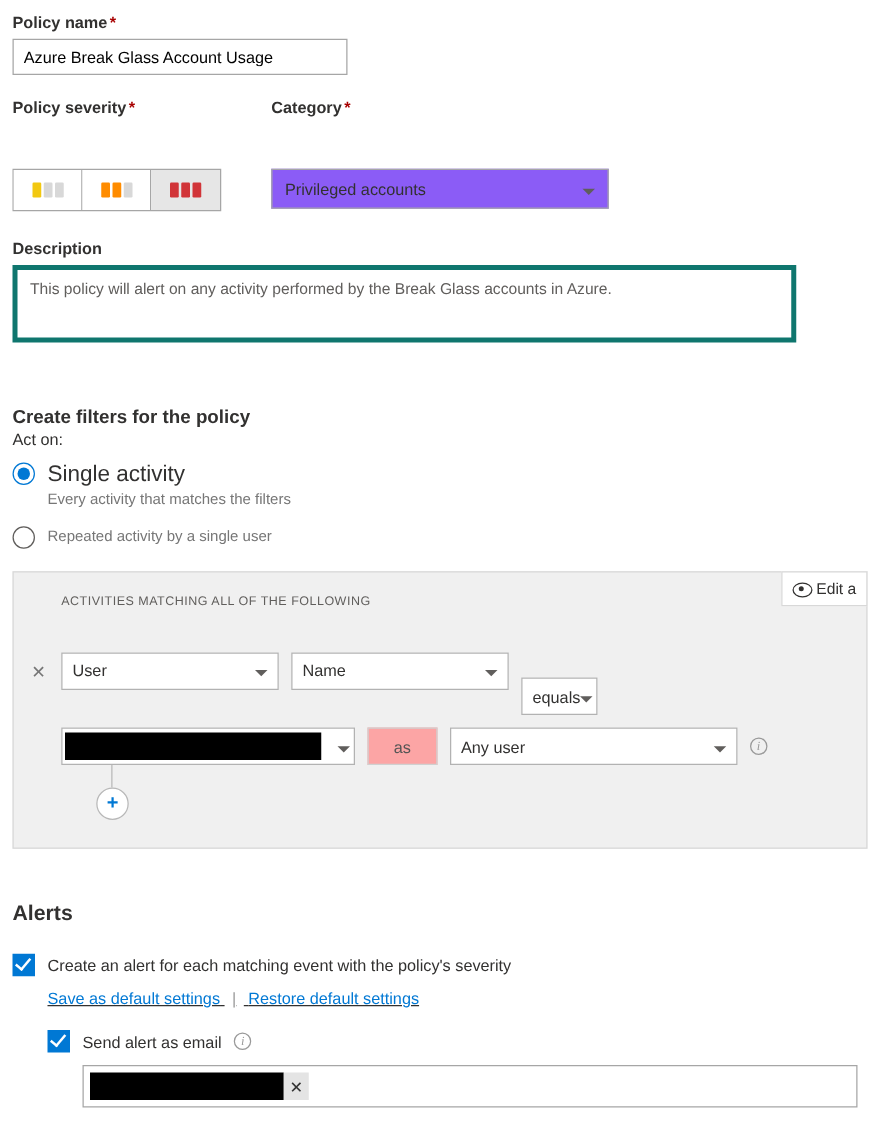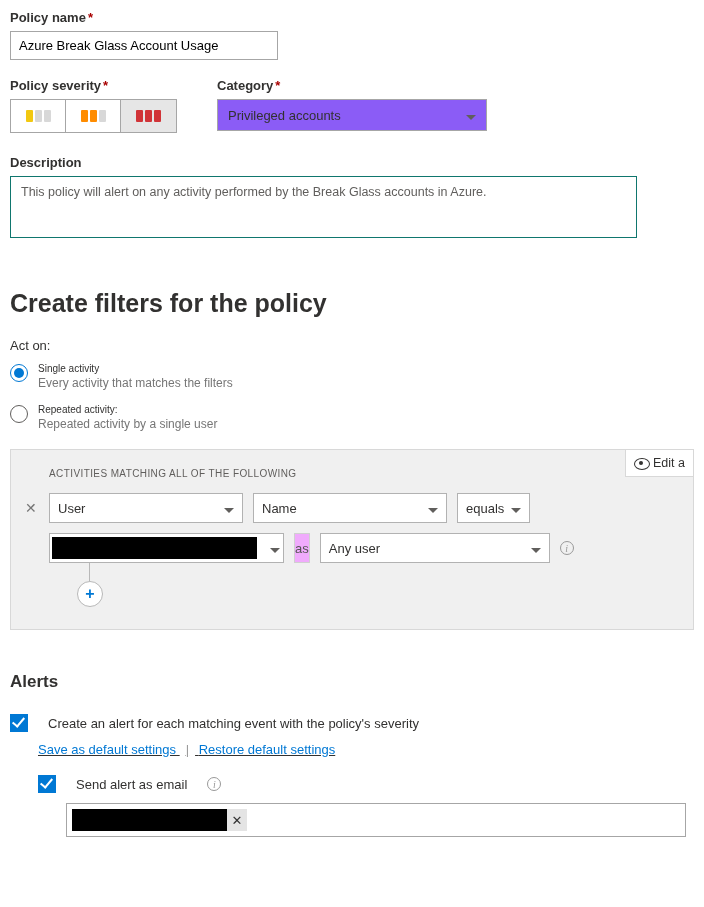--- a/index.html
+++ b/index.html
@@ -20,21 +20,21 @@
     .req { color: #a80000; margin-left: 2px; }
     input[type="text"], .text-input {
       border: 1px solid #a6a6a6;
       padding: 6px 8px;
       font-size: 13px;
       font-family: inherit;
       background: #fff;
     }
     .policy-name-input { width: 268px; }
     .row { display: flex; gap: 40px; margin-top: 18px; }
-    .col { display: flex; flex-direction: column; }
+    .col { display: flex; flex-direction: column; gap: 36px; }
 
     .severity-group {
       display: flex;
       border: 1px solid #a6a6a6;
     }
     .sev-btn {
       width: 55px;
       height: 32px;
       display: flex;
       align-items: center;
@@ -68,46 +68,46 @@
       display: inline-block;
       border-left: 5px solid transparent;
       border-right: 5px solid transparent;
       border-top: 5px solid #605e5c;
     }
 
     .desc-label { margin-top: 22px; }
     textarea {
       width: 627px;
       height: 62px;
-      border: 1px solid #0f766e;
+      border: 4px solid #0f766e;
       padding: 8px 10px;
       font-family: inherit;
       font-size: 12.5px;
       resize: none;
       color: #605e5c;
     }
 
     h2.section {
-      font-size: 25px;
+      font-size: 15px;
       font-weight: 600;
-      margin: 48px 0 20px 0;
+      margin: 48px 0 2px 0;
     }
     .acton-label { font-size: 13px; margin-bottom: 10px; }
 
     .radio-row { display: flex; align-items: flex-start; gap: 10px; margin-bottom: 14px; }
     .radio {
       width: 18px; height: 18px; border-radius: 50%;
       border: 1.5px solid #605e5c; position: relative; flex-shrink: 0; margin-top: 1px;
     }
     .radio.on { border-color: #0078d4; }
     .radio.on::after {
       content: ""; position: absolute; width: 10px; height: 10px;
       background: #0078d4; border-radius: 50%; top: 2.5px; left: 2.5px;
     }
-    .radio-text .main { font-size: 10px; }
+    .radio-text .main { font-size: 18px; }
     .radio-text .sub { color: #767676; font-size: 12px; margin-top: 2px; }
 
     .filter-box {
       background: #f0f0f0;
       border: 1px solid #d8d8d8;
       padding: 18px 14px 22px 14px;
       margin-top: 18px;
       position: relative;
     }
     .filter-title {
@@ -145,45 +145,45 @@
     .fsel {
       border: 1px solid #b2b2b2;
       background: #fff;
       padding: 5px 8px;
       font-size: 13px;
       display: flex;
       align-items: center;
       justify-content: space-between;
       height: 30px;
     }
-    .w190 { width: 194px; }
-    .w75 { width: 73px; }
+    .w190 { width: 174px; }
+    .w75 { width: 61px; margin-top: 41px; }
     .w230 { width: 230px; }
     .redacted {
       background: #000;
       color: #000;
       width: 205px;
       height: 22px;
       margin: -1px;
     }
     .redacted-wrap {
       border: 1px solid #b2b2b2;
       background: #fff;
       padding: 3px;
       display: flex;
       align-items: center;
       width: 235px;
       height: 30px;
       justify-content: space-between;
     }
     .as-box {
-      background: #f0abfc;
+      background: #fca5a5;
       border: 1px solid #d0d0d0;
       color: #555;
-      padding: 5px 0;
+      padding: 5px 20px;
       height: 30px;
       display: flex;
       align-items: center;
       font-size: 13px;
     }
     .info-icon {
       width: 14px; height: 14px; border: 1px solid #999; border-radius: 50%;
       color: #999; font-size: 10px; display: inline-flex; align-items: center;
       justify-content: center; font-style: italic; font-family: serif;
     }
@@ -194,21 +194,21 @@
       margin-top: -10px;
     }
     .add-btn {
       width: 26px; height: 26px; border: 1px solid #b8b8b8; border-radius: 50%;
       background: #fff; color: #0078d4; font-size: 16px; font-weight: bold;
       display: flex; align-items: center; justify-content: center;
       margin-left: 52px; cursor: pointer;
     }
 
     .alerts-title { font-size: 17px; font-weight: 600; margin: 42px 0 22px 0;}
-    .cb-row { display: flex; align-items: center; gap: 20px; margin-bottom: 10px; }
+    .cb-row { display: flex; align-items: center; gap: 10px; margin-bottom: 10px; }
     .checkbox {
       width: 18px; height: 18px; background: #0078d4; position: relative;
       flex-shrink: 0;
     }
     .checkbox::after {
       content: ""; position: absolute; left: 5px; top: 1px;
       width: 5px; height: 10px; border: solid #fff;
       border-width: 0 2px 2px 0; transform: rotate(40deg);
     }
     .links { margin-left: 28px; font-size: 13px; text-decoration: underline; }
@@ -288,21 +288,20 @@
 <div class="radio-row">
   <div class="radio on"></div>
   <div class="radio-text">
     <div class="main">Single activity</div>
     <div class="sub">Every activity that matches the filters</div>
   </div>
 </div>
 <div class="radio-row">
   <div class="radio"></div>
   <div class="radio-text">
-    <div class="main">Repeated activity:</div>
     <div class="sub">Repeated activity by a single user</div>
   </div>
 </div>
 
 <div class="filter-box">
   <div class="edit-link">
     <span class="eye-icon"></span>
     <span>Edit a</span>
   </div>
   <div class="filter-title">ACTIVITIES MATCHING ALL OF THE FOLLOWING</div>

